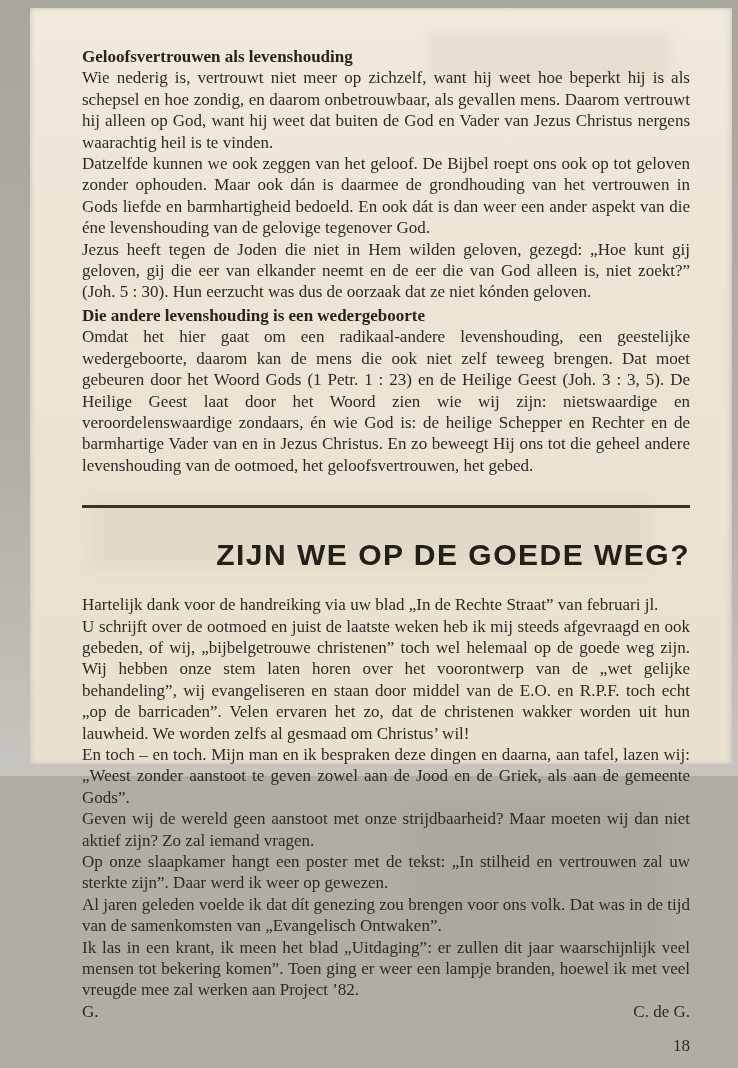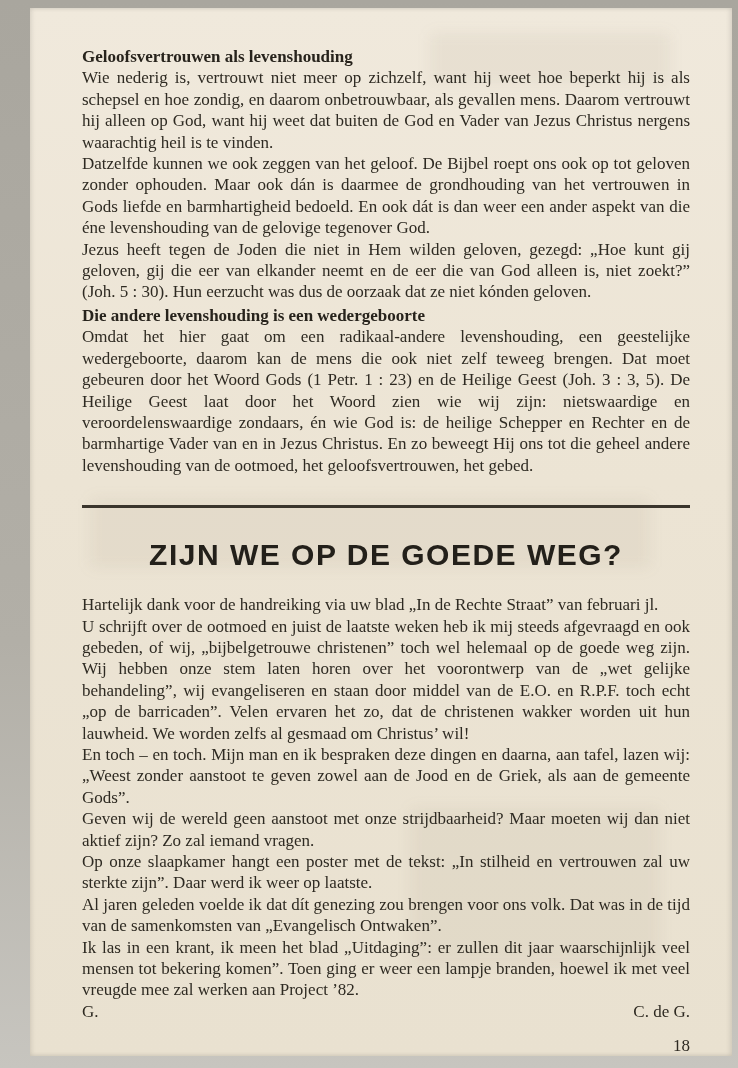--- a/index.html
+++ b/index.html
@@ -7,21 +7,21 @@
     padding: 0;
     width: 738px;
     height: 1068px;
     background: #b0ada5;
     overflow: hidden;
     font-family: "Liberation Serif", serif;
   }
   .scan {
     position: relative;
     width: 738px;
-    height: 1068px;
+    height: 776px;
     background: linear-gradient(180deg, #a9a69e 0%, #b2afa7 60%, #c7c5bf 100%);
   }
   .page {
     position: absolute;
     left: 30px;
     top: 8px;
     right: 6px;
     bottom: 12px;
     background: linear-gradient(180deg, #f0e9dc 0%, #ece4d4 45%, #e9e1d0 100%);
     box-shadow: inset 2px 0 4px rgba(0,0,0,0.08), inset -2px 0 5px rgba(0,0,0,0.10);
@@ -59,21 +59,21 @@
     margin: 29px 0 0 0;
   }
   h1.article-title {
     margin: 32px 0 24px 0;
     font-family: "Liberation Sans", sans-serif;
     font-weight: bold;
     font-size: 30px;
     line-height: 30px;
     letter-spacing: 1.5px;
     color: #23201a;
-    text-align: center;
+    text-align: right;
   }
   .sig-row {
     display: flex;
     justify-content: space-between;
     margin-top: 0;
   }
   .page-number {
     margin-top: 13px;
     text-align: right;
   }
@@ -104,21 +104,21 @@
 
       <hr class="rule">
 
       <h1 class="article-title">ZIJN WE OP DE GOEDE WEG?</h1>
 
       <div>
         <p class="body-par">Hartelijk dank voor de handreiking via uw blad „In de Rechte Straat” van februari jl.</p>
         <p class="body-par">U schrijft over de ootmoed en juist de laatste weken heb ik mij steeds afgevraagd en ook gebeden, of wij, „bijbelgetrouwe christenen” toch wel helemaal op de goede weg zijn. Wij hebben onze stem laten horen over het voorontwerp van de „wet gelijke behandeling”, wij evangeliseren en staan door middel van de E.O. en R.P.F. toch echt „op de barricaden”. Velen ervaren het zo, dat de christenen wakker worden uit hun lauwheid. We worden zelfs al gesmaad om Christus’ wil!</p>
         <p class="body-par">En toch – en toch. Mijn man en ik bespraken deze dingen en daarna, aan tafel, lazen wij: „Weest zonder aanstoot te geven zowel aan de Jood en de Griek, als aan de gemeente Gods”.</p>
         <p class="body-par">Geven wij de wereld geen aanstoot met onze strijdbaarheid? Maar moeten wij dan niet aktief zijn? Zo zal iemand vragen.</p>
-        <p class="body-par">Op onze slaapkamer hangt een poster met de tekst: „In stilheid en vertrouwen zal uw sterkte zijn”. Daar werd ik weer op laatste.</p>
+        <p class="body-par">Op onze slaapkamer hangt een poster met de tekst: „In stilheid en vertrouwen zal uw sterkte zijn”. Daar werd ik weer op gewezen.</p>
         <p class="body-par">Al jaren geleden voelde ik dat dít genezing zou brengen voor ons volk. Dat was in de tijd van de samenkomsten van „Evangelisch Ontwaken”.</p>
         <p class="body-par">Ik las in een krant, ik meen het blad „Uitdaging”: er zullen dit jaar waarschijnlijk veel mensen tot bekering komen”. Toen ging er weer een lampje branden, hoewel ik met veel vreugde mee zal werken aan Project ’82.</p>
       </div>
 
       <div class="sig-row">
         <span>G.</span>
         <span>C. de G.</span>
       </div>
 
       <div class="page-number">18</div>

